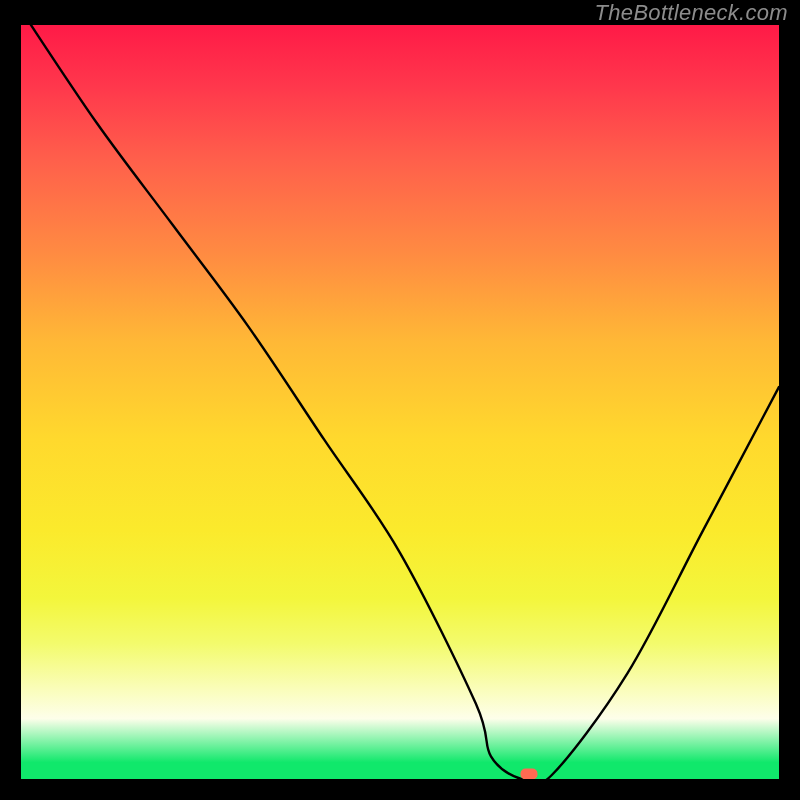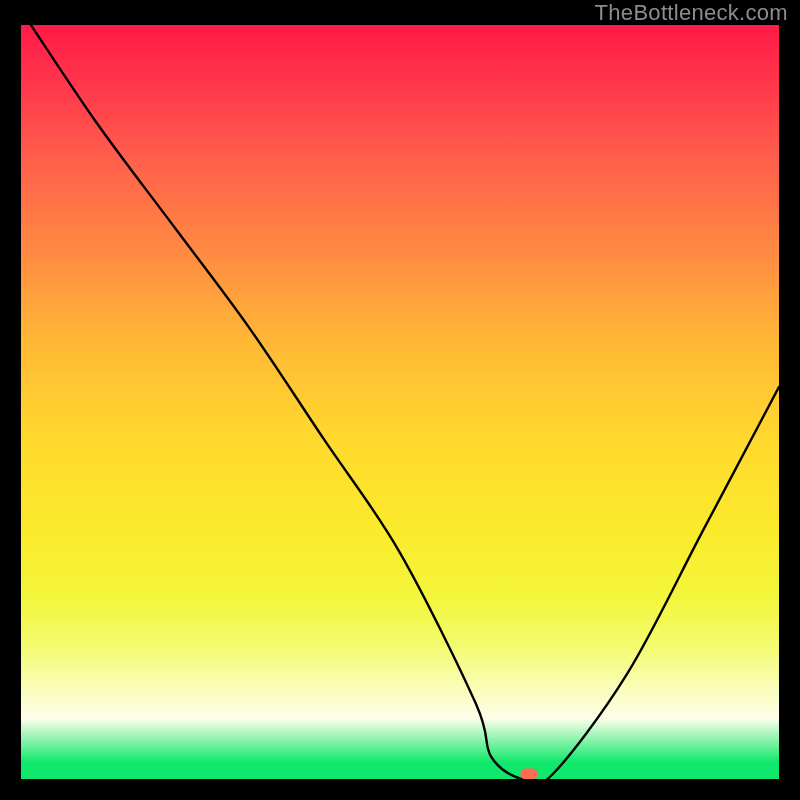--- a/index.html
+++ b/index.html
@@ -17,20 +17,21 @@
     height: 800px;
     background: #000;
   }
   .watermark {
     position: absolute;
     top: 0;
     right: 12px;
     color: #8c8c8c;
     font-size: 22px;
     letter-spacing: 0.3px;
+    font-style: italic;
   }
   .plot {
     position: absolute;
     left: 21px;
     top: 25px;
     width: 758px;
     height: 754px;
     box-sizing: border-box;
   }
   .gradient {

